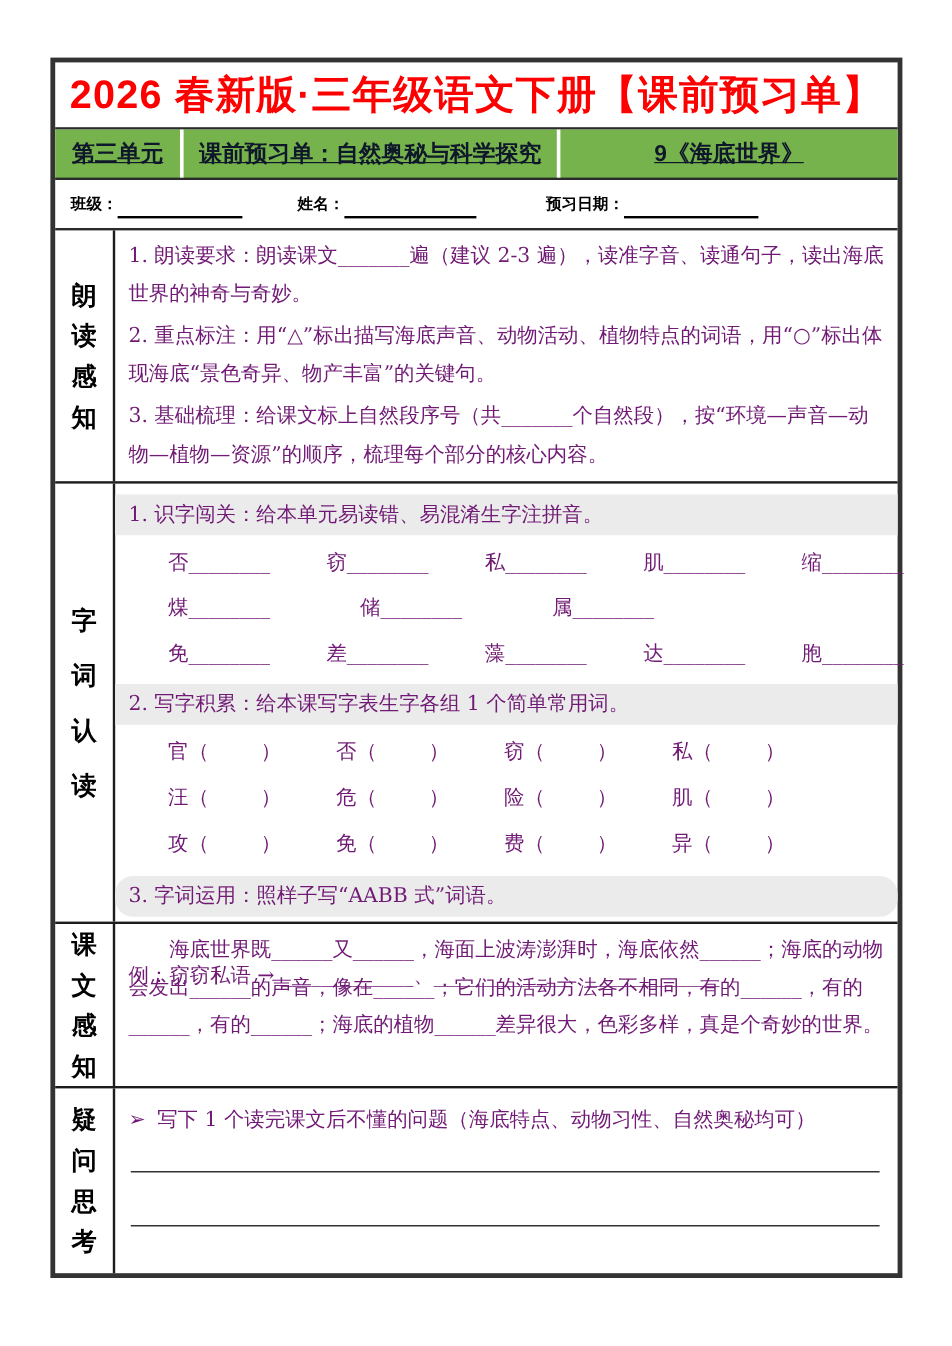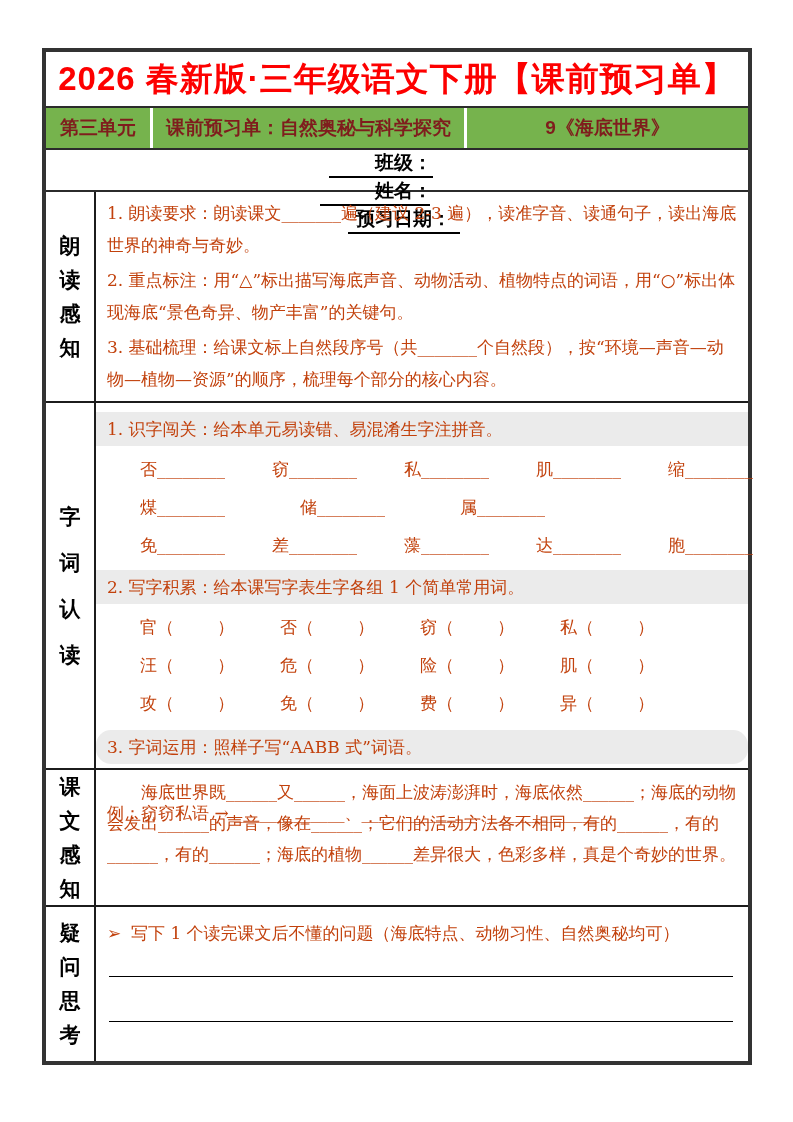--- a/index.html
+++ b/index.html
@@ -20,53 +20,53 @@
     border-bottom:2px solid #2b2b2b;
     font-family:"Liberation Sans","DejaVu Sans",sans-serif;
     font-weight:bold; font-size:33px; letter-spacing:1px; color:#fd0000;
     white-space:nowrap;
   }
   
   .unit-bar {
     height:42px; display:flex; background:#76b34d;
     border-bottom:2px solid #2b2b2b;
     font-family:"Liberation Sans","DejaVu Sans",sans-serif;
-    font-weight:bold; font-size:19px; color:#7f1d1d;
+    font-weight:bold; font-size:19px; color:#0f172a;text-decoration:underline;
   }
   .ucell { display:flex; align-items:center; justify-content:center; }
   .u1 { width:104px; }
   .u2 { width:314px; border-left:3px solid #ffffff; }
   .u3 { flex:1; border-left:3px solid #ffffff; }
   
   .info-row {
     height:42px; display:flex; align-items:center;
     border-bottom:2px solid #2b2b2b; padding-left:13px;
     font-family:"Liberation Sans","DejaVu Sans",sans-serif;
-    font-weight:bold; font-size:19px; color:#000;flex-direction:column;
+    font-weight:bold; font-size:13px; color:#000;
   }
   .blank-line {
     display:inline-block; height:24px; border-bottom:2px solid #000;
   }
   .bl-class { width:104px; margin-right:46px; }
   .bl-name  { width:110px; margin-right:58px; }
   .bl-date  { width:112px; }
   
   .sections { flex:1; display:flex; flex-direction:column; }
   .section { display:flex; border-bottom:2px solid #1c1c1c; }
   .section:last-child { border-bottom:none; }
   .label-col {
     width:50px; border-right:2px solid #1c1c1c; flex-shrink:0;
     display:flex; flex-direction:column; align-items:center; justify-content:center;
     font-family:"Liberation Sans","DejaVu Sans",sans-serif;
     font-weight:bold; font-size:21px; color:#000;
   }
   .label-col span { display:block; }
   .gap-mid  span { margin:9px 0; }
   .gap-tight span { margin:3px 0; }
-  .content-col { flex:1; min-width:0; font-size:17px; color:#c2410c; }
+  .content-col { flex:1; min-width:0; font-size:17px; color:#701a75; }
   
   .sec-langdu { height:211px; }
   .sec-langdu .content-col { padding:5px 10px 0 11px; line-height:32px; }
   .sec-langdu p { margin-bottom:3px; }
   
   .sec-zici { height:367px; }
   .sec-zici .content-col { padding-top:9px; line-height:30px; }
   .strip {
     background:#ebebeb; padding:2px 8px 2px 11px; margin-bottom:4px;
   }

